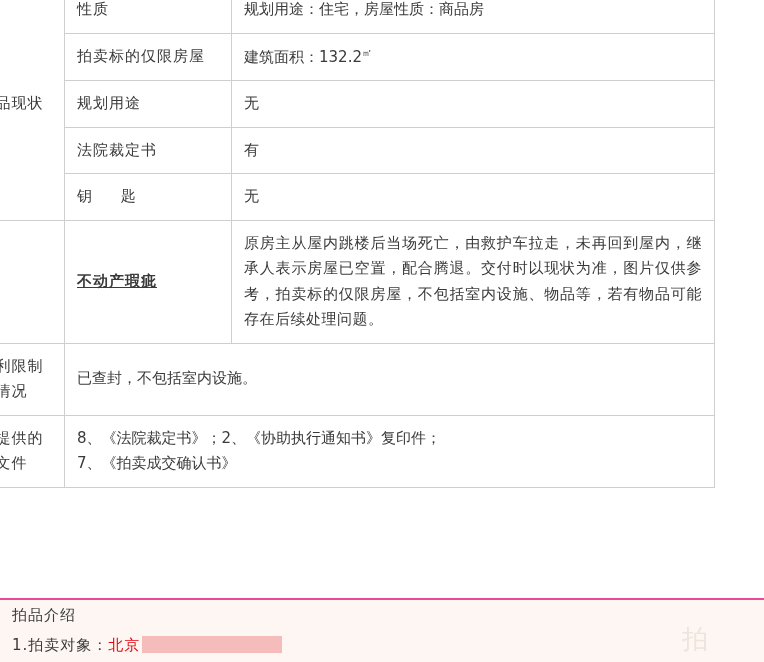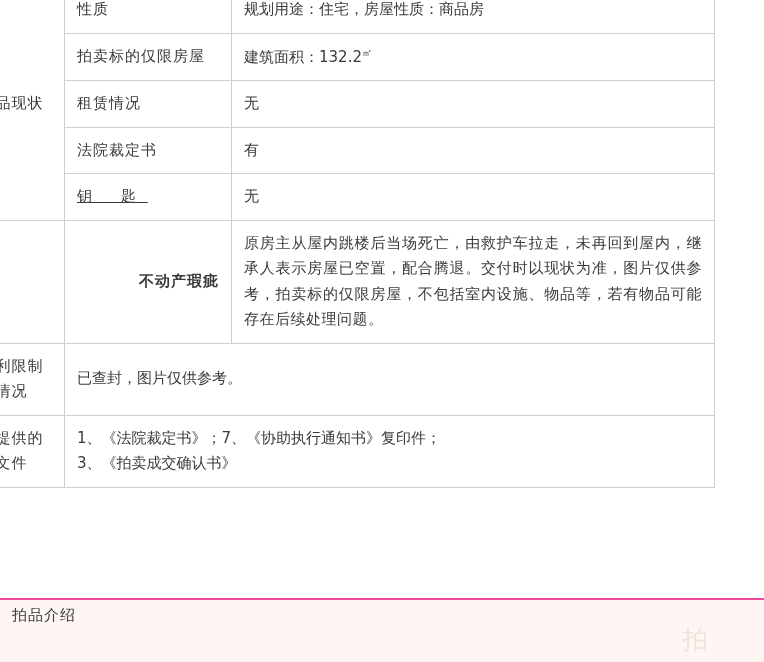--- a/index.html
+++ b/index.html
@@ -54,28 +54,28 @@
   .subject-cell {
     text-align: left;
     letter-spacing: 1px;
   }
   .value-cell {
     text-align: left;
   }
 
   .spaced {
     letter-spacing: 12px;
-    text-decoration: underline;
   }
 
   .defect-label {
     color: #e8000a;
     font-weight: bold;
     letter-spacing: 1px;
-    text-align: right;
+    text-align: left;
+    text-decoration: underline;
   }
   .defect-text {
     color: #f00008;
     font-weight: normal;
     line-height: 2.05;
     letter-spacing: 0.5px;
     text-align: justify;
   }
 
   .bottom-band {
@@ -144,55 +144,58 @@
       <tr>
         <td class="label-cell" rowspan="5">拍品现状</td>
         <td class="subject-cell">性质</td>
         <td class="value-cell">规划用途：住宅，房屋性质：商品房</td>
       </tr>
       <tr>
         <td class="subject-cell">拍卖标的仅限房屋</td>
         <td class="value-cell">建筑面积：132.2<span class="sup">㎡</span></td>
       </tr>
       <tr>
-        <td class="subject-cell">租赁情况</td>
+        <td class="subject-cell">规划用途</td>
         <td class="value-cell">无</td>
       </tr>
       <tr>
         <td class="subject-cell">法院裁定书</td>
         <td class="value-cell">有</td>
       </tr>
       <tr>
         <td class="subject-cell spaced">钥 匙</td>
         <td class="value-cell">无</td>
       </tr>
       <tr>
         <td class="label-cell"></td>
         <td class="defect-label">不动产瑕疵</td>
         <td class="defect-text">原房主从屋内跳楼后当场死亡，由救护车拉走，未再回到屋内，继承人表示房屋已空置，配合腾退。交付时以现状为准，图片仅供参考，拍卖标的仅限房屋，不包括室内设施、物品等，若有物品可能存在后续处理问题。</td>
       </tr>
       <tr>
         <td class="label-cell">
           <div>权利限制</div>
           <div>情况</div>
         </td>
-        <td class="value-cell" colspan="2">已查封，图片仅供参考。</td>
+        <td class="value-cell" colspan="2">已查封，不包括室内设施。</td>
       </tr>
       <tr>
         <td class="label-cell">
           <div>拟提供的</div>
           <div>文件</div>
         </td>
         <td class="value-cell" colspan="2">
-          <div>1、《法院裁定书》；7、《协助执行通知书》复印件；</div>
-          <div>3、《拍卖成交确认书》</div>
+          <div>8、《法院裁定书》；2、《协助执行通知书》复印件；</div>
+          <div>7、《拍卖成交确认书》</div>
         </td>
       </tr>
     </tbody>
   </table>
 
   <div class="bottom-band">
     <div class="intro-title">拍品介绍</div>
+    <div class="intro-line">
+      <span>1.拍卖对象：</span><span class="red">北京</span><span class="redaction"></span>
+    </div>
   </div>
 
   <div class="watermark">拍</div>
 
 </div>
 
 </body></html>

